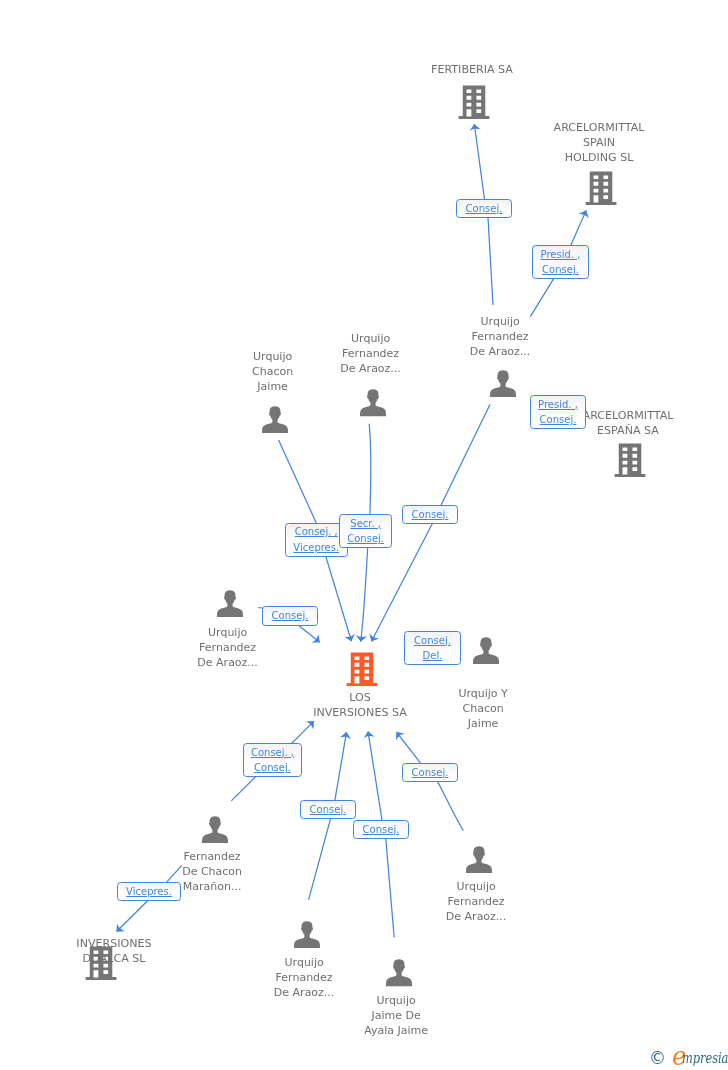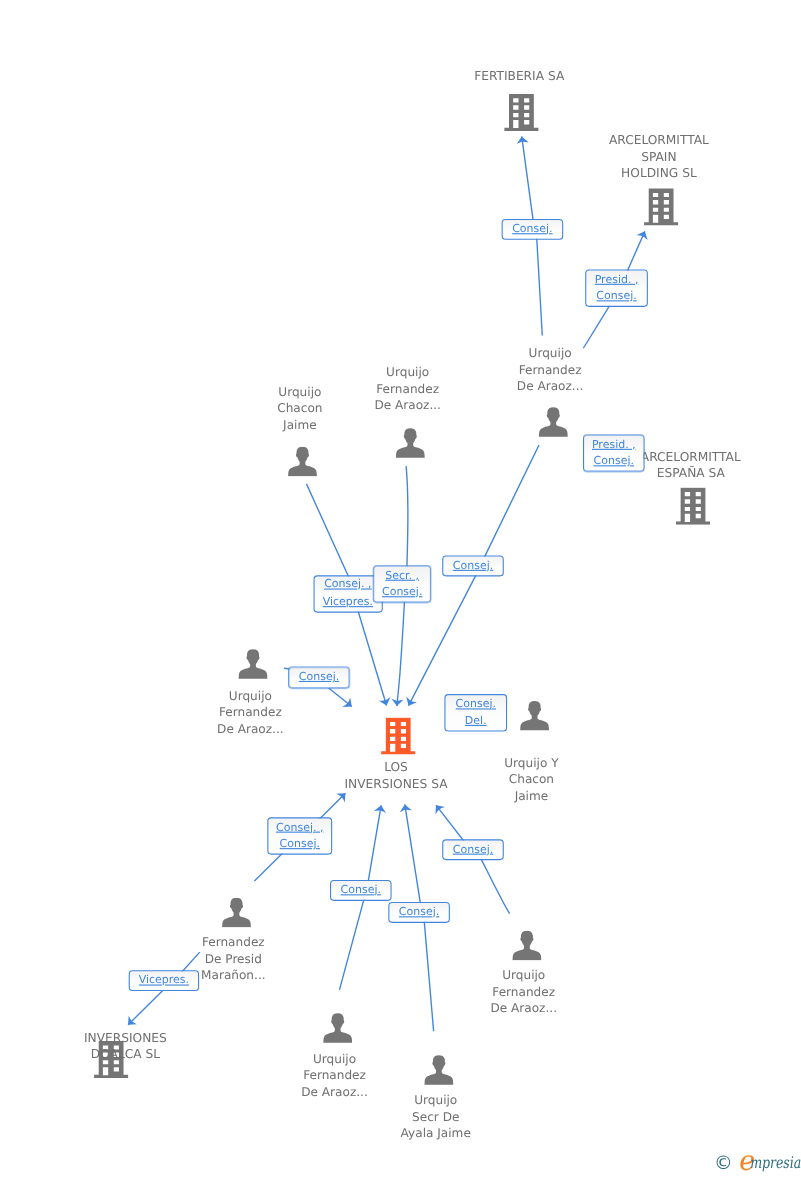--- a/index.html
+++ b/index.html
@@ -154,21 +154,21 @@
           <div>Chacon</div>
           <div>Jaime</div>
         </div>
       </div>
       <div class="node person" style="left: 214.5px; top: 0px; width: 0px;">
         <div class="nicon" style="top: 815.5px;"><svg width="27.1" height="27.6" viewBox="0 0 25.6 26.5">
             <path fill="#757575" d="M12.8 0.2 C10.3 0.2 8.4 1.2 7.8 3.3 C7.5 4.3 7.5 5.4 7.6 6.3 C7.0 6.6 7.0 7.4 7.3 8.2 C7.5 8.9 7.9 9.4 8.3 9.4 C8.7 11.0 9.5 12.4 10.3 13.2 L10.3 15.1 C10.3 16.1 9.3 16.5 7.9 16.9 C5.5 17.6 3.1 18.2 1.9 19.3 C0.9 20.2 0.5 21.7 0.4 23.0 L0.2 26.1 L25.4 26.1 L25.2 23.0 C25.1 21.7 24.7 20.2 23.7 19.3 C22.5 18.2 20.1 17.6 17.7 16.9 C16.3 16.5 15.3 16.1 15.3 15.1 L15.3 13.2 C16.1 12.4 16.9 11.0 17.3 9.4 C17.7 9.4 18.1 8.9 18.3 8.2 C18.6 7.4 18.6 6.6 18.0 6.3 C18.1 5.4 18.1 4.3 17.8 3.3 C17.2 1.2 15.3 0.2 12.8 0.2 Z"></path>
           </svg></div>
         <div class="nlabel" style="top: 849.3px;">
           <div>Fernandez</div>
-          <div>De Presid</div>
+          <div>De Chacon</div>
           <div>Marañon...</div>
         </div>
       </div>
       <div class="node person" style="left: 478.5px; top: 0px; width: 0px;">
         <div class="nicon" style="top: 845.5px;"><svg width="27.1" height="27.6" viewBox="0 0 25.6 26.5">
             <path fill="#757575" d="M12.8 0.2 C10.3 0.2 8.4 1.2 7.8 3.3 C7.5 4.3 7.5 5.4 7.6 6.3 C7.0 6.6 7.0 7.4 7.3 8.2 C7.5 8.9 7.9 9.4 8.3 9.4 C8.7 11.0 9.5 12.4 10.3 13.2 L10.3 15.1 C10.3 16.1 9.3 16.5 7.9 16.9 C5.5 17.6 3.1 18.2 1.9 19.3 C0.9 20.2 0.5 21.7 0.4 23.0 L0.2 26.1 L25.4 26.1 L25.2 23.0 C25.1 21.7 24.7 20.2 23.7 19.3 C22.5 18.2 20.1 17.6 17.7 16.9 C16.3 16.5 15.3 16.1 15.3 15.1 L15.3 13.2 C16.1 12.4 16.9 11.0 17.3 9.4 C17.7 9.4 18.1 8.9 18.3 8.2 C18.6 7.4 18.6 6.6 18.0 6.3 C18.1 5.4 18.1 4.3 17.8 3.3 C17.2 1.2 15.3 0.2 12.8 0.2 Z"></path>
           </svg></div>
         <div class="nlabel" style="top: 879.4px;">
           <div>Urquijo</div>
           <div>Fernandez</div>
@@ -184,21 +184,21 @@
           <div>Fernandez</div>
           <div>De Araoz...</div>
         </div>
       </div>
       <div class="node person" style="left: 398.5px; top: 0px; width: 0px;">
         <div class="nicon" style="top: 959px;"><svg width="27.1" height="27.6" viewBox="0 0 25.6 26.5">
             <path fill="#757575" d="M12.8 0.2 C10.3 0.2 8.4 1.2 7.8 3.3 C7.5 4.3 7.5 5.4 7.6 6.3 C7.0 6.6 7.0 7.4 7.3 8.2 C7.5 8.9 7.9 9.4 8.3 9.4 C8.7 11.0 9.5 12.4 10.3 13.2 L10.3 15.1 C10.3 16.1 9.3 16.5 7.9 16.9 C5.5 17.6 3.1 18.2 1.9 19.3 C0.9 20.2 0.5 21.7 0.4 23.0 L0.2 26.1 L25.4 26.1 L25.2 23.0 C25.1 21.7 24.7 20.2 23.7 19.3 C22.5 18.2 20.1 17.6 17.7 16.9 C16.3 16.5 15.3 16.1 15.3 15.1 L15.3 13.2 C16.1 12.4 16.9 11.0 17.3 9.4 C17.7 9.4 18.1 8.9 18.3 8.2 C18.6 7.4 18.6 6.6 18.0 6.3 C18.1 5.4 18.1 4.3 17.8 3.3 C17.2 1.2 15.3 0.2 12.8 0.2 Z"></path>
           </svg></div>
         <div class="nlabel" style="top: 993.3px;">
           <div>Urquijo</div>
-          <div>Secr De</div>
+          <div>Jaime De</div>
           <div>Ayala Jaime</div>
         </div>
       </div>
       <div class="node company" style="left: 101px; top: 0px; width: 0px;">
         <div class="nicon" style="top: 946px;"><svg width="31.6" height="34" viewBox="0 0 31 33.4">
             <path fill="#757575" fill-rule="evenodd" d="M4.45 0.4 H26.6 V30.5 H30.7 V33.4 H0.3 V30.5 H4.45 ZM8.15 4.3 H12.9 V7.95 H8.15 ZM17.9 4.3 H22.5 V7.95 H17.9 ZM8.15 10.6 H12.9 V14.6 H8.15 ZM17.9 10.6 H22.5 V14.6 H17.9 ZM8.15 17.5 H12.9 V21.2 H8.15 ZM17.9 17.5 H22.5 V21.2 H17.9 ZM8.15 23.7 H12.9 V30.9 H8.15 ZM17.9 23.7 H22.5 V27.6 H17.9 Z"></path>
           </svg></div>
         <div class="nlabel" style="top: 936px; margin-left: 15px;">
           <div>INVERSIONES</div>
           <div>DOALCA SL</div>

